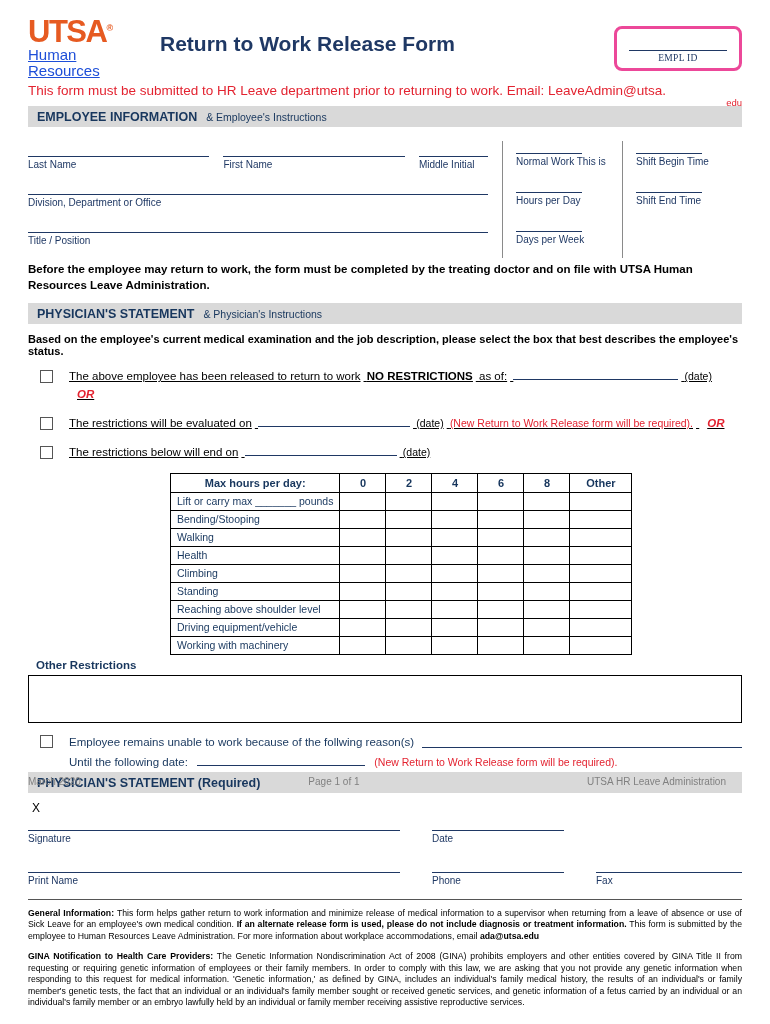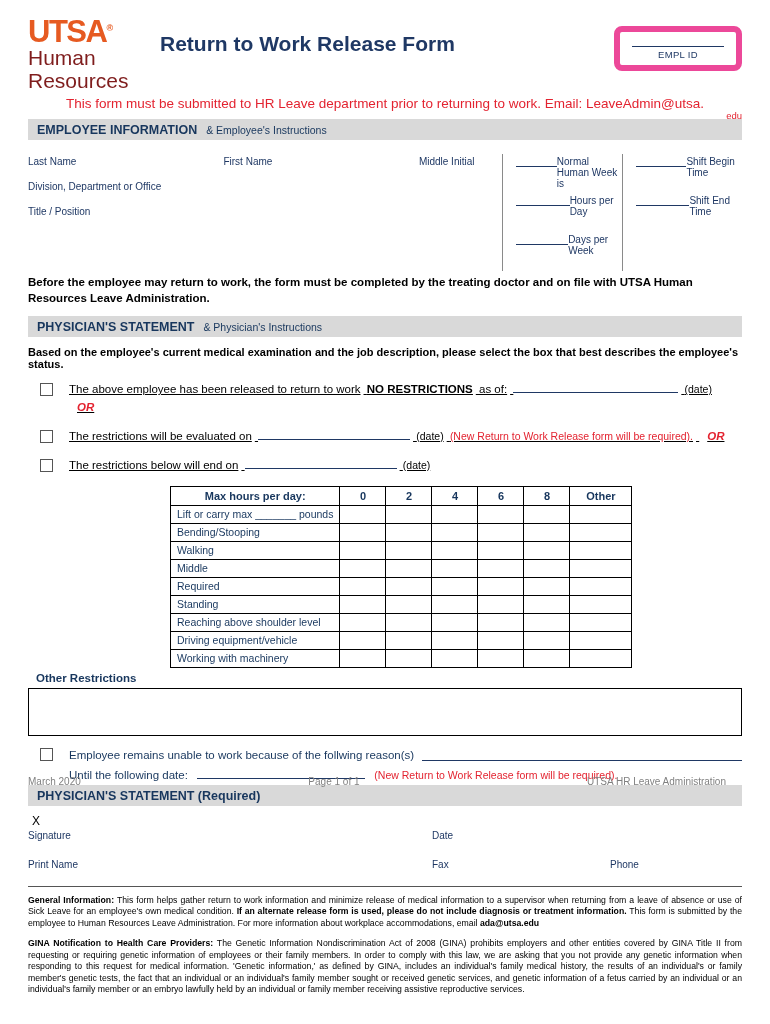--- a/index.html
+++ b/index.html
@@ -8,42 +8,42 @@
     width: 770px; height: 1024px; background: #ffffff;
     font-family: "Liberation Sans", sans-serif; color: #1a1a1a; overflow: hidden;
   }
   .page { position: relative; width: 770px; height: 811px; padding: 16px 28px; }
 
   
   .top { display: flex; align-items: flex-start; margin-bottom: 4px; }
   .logo { width: 118px; flex: none; }
   .logo-word { font-size: 31px; font-weight: bold; color: #e65a21; letter-spacing: -1.5px; line-height: 1; }
   .reg { font-size: 9px; vertical-align: super; font-weight: bold; color: #e65a21; }
-  .logo-sub { font-size: 21px; color: #7f1d1d; line-height: 1.08; }
+  .logo-sub { font-size: 15px; color: #1d4ed8; line-height: 1.08; text-decoration: underline; }
   .title { font-size: 21px; color: #1f3864; font-weight: 600; margin: 16px 0 0 14px; flex: 1; }
-  .emplid-box { width: 128px; height: 45px; border: 6px solid #ec4899; border-radius: 8px;
+  .emplid-box { width: 128px; height: 45px; border: 3px solid #ec4899; border-radius: 8px;
     margin-top: 10px; display: flex; flex-direction: column; justify-content: flex-end;
-    padding: 4px 12px 5px; flex: none; }
+    padding: 4px 12px 5px; flex: none; font-family: Liberation Serif, serif; }
   .emplid-line { border-bottom: 1px solid #1f3864; height: 13px; margin-bottom: 2px; }
   .emplid-label { font-size: 9.5px; color: #1f3864; text-align: center; letter-spacing: 0.3px; }
 
   
-  .notice { color: #e32330; font-size: 13.5px; text-align: center; margin: 3px 0 0; }
+  .notice { color: #e32330; font-size: 13.5px; text-align: left; margin: 3px 0 0; }
   .notice-overflow { color: #e32330; font-size: 9.5px; height: 8px; overflow: hidden; line-height: 10px; margin-left: 4px; text-align: right; }
 
   
   .secbar { background: #d9d9d9; padding: 4px 9px 3px; display: flex; align-items: baseline; gap: 9px; }
   .sec-title { color: #17365d; font-weight: bold; font-size: 12.5px; }
   .sec-sub { color: #17365d; font-size: 10.5px; }
 
   
   .emp-grid { display: flex; margin-top: 14px; }
   .emp-left { flex: 1; padding-right: 14px; }
   .frow { display: flex; gap: 14px; }
-  .field { display: flex; flex-direction: row; }
+  .field { display: flex; flex-direction: column; }
   .blank { border-bottom: 1px solid #1f3864; height: 16px; }
   .flabel { font-size: 10px; color: #1f3864; padding-top: 2px; }
   .f-last { flex: 2.1; } .f-first { flex: 2.1; } .f-mi { flex: 0.8; }
   .emp-left .rowspace { margin-bottom: 9px; }
   .emp-col { width: 120px; border-left: 1px solid #8a8a8a; padding-left: 13px; flex: none; }
   .emp-col .sfield { height: 39px; }
   .emp-col .blank { width: 66px; height: 13px; }
   .emp-note { font-weight: bold; font-size: 11.5px; line-height: 1.35; margin: 4px 0 10px; color: #000; }
 
   
@@ -143,21 +143,21 @@
       </div>
       <div class="field">
         <div class="blank"></div>
         <div class="flabel">Title / Position</div>
       </div>
     </div>
 
     <div class="emp-col">
       <div class="sfield field">
         <div class="blank"></div>
-        <div class="flabel">Normal Human Week is</div>
+        <div class="flabel">Normal Work This is</div>
       </div>
       <div class="sfield field">
         <div class="blank"></div>
         <div class="flabel">Hours per Day</div>
       </div>
       <div class="sfield field">
         <div class="blank"></div>
         <div class="flabel">Days per Week</div>
       </div>
     </div>
@@ -253,30 +253,30 @@
     <tr>
       <td class="rl">Walking</td>
       <td class="cell"></td>
           <td class="cell"></td>
           <td class="cell"></td>
           <td class="cell"></td>
           <td class="cell"></td>
           <td class="cell"></td>
     </tr>
     <tr>
-      <td class="rl">Middle</td>
-      <td class="cell"></td>
-          <td class="cell"></td>
-          <td class="cell"></td>
-          <td class="cell"></td>
-          <td class="cell"></td>
-          <td class="cell"></td>
-    </tr>
-    <tr>
-      <td class="rl">Required</td>
+      <td class="rl">Health</td>
+      <td class="cell"></td>
+          <td class="cell"></td>
+          <td class="cell"></td>
+          <td class="cell"></td>
+          <td class="cell"></td>
+          <td class="cell"></td>
+    </tr>
+    <tr>
+      <td class="rl">Climbing</td>
       <td class="cell"></td>
           <td class="cell"></td>
           <td class="cell"></td>
           <td class="cell"></td>
           <td class="cell"></td>
           <td class="cell"></td>
     </tr>
     <tr>
       <td class="rl">Standing</td>
       <td class="cell"></td>
@@ -343,27 +343,27 @@
     <div class="field w-mid">
       <div class="blank"></div>
       <div class="flabel">Date</div>
     </div>
   </div>
   <div class="sigrow">
     <div class="field w-sig">
       <div class="blank"></div>
       <div class="flabel">Print Name</div>
     </div>
+    <div class="field w-mid">
+      <div class="blank"></div>
+      <div class="flabel">Phone</div>
+    </div>
     <div class="field w-fax">
       <div class="blank"></div>
       <div class="flabel">Fax</div>
-    </div>
-    <div class="field w-mid">
-      <div class="blank"></div>
-      <div class="flabel">Phone</div>
     </div>
   </div>
 
   <div class="legal-wrap">
     <p class="legal">
       <strong>General Information:</strong>
       <span>This form helps gather return to work information and minimize release of medical information to a supervisor when returning from a leave of absence or use of Sick Leave for an employee's own medical condition.</span>
       <strong>If an alternate release form is used, please do not include diagnosis or treatment information.</strong>
       <span>This form is submitted by the employee to Human Resources Leave Administration. For more information about workplace accommodations, email</span>
       <strong>ada@utsa.edu</strong>

